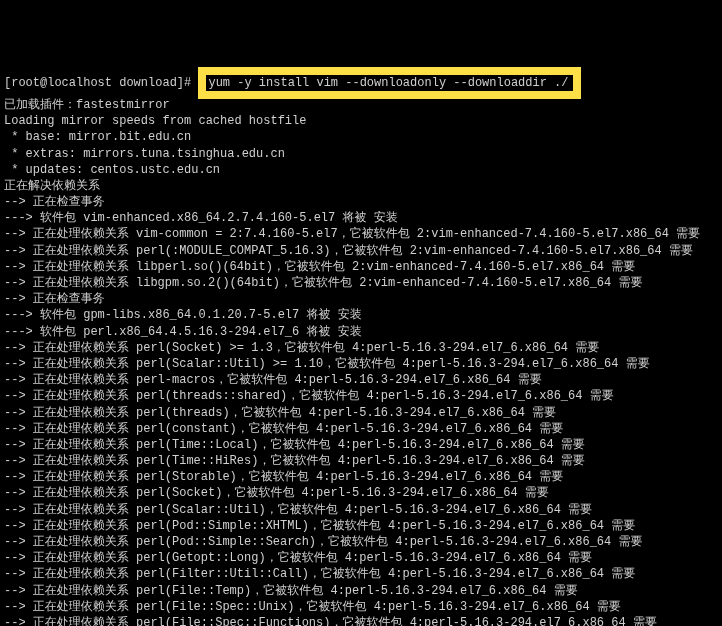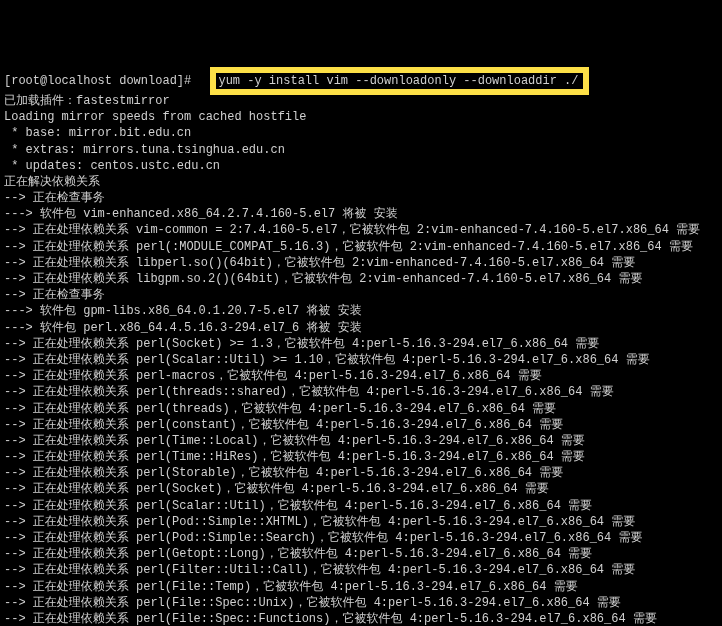--- a/index.html
+++ b/index.html
@@ -9,24 +9,24 @@
     color: #d0d0d0;
     font-family: "Consolas", "Courier New", monospace;
     font-size: 12px;
     line-height: 1.35;
     white-space: pre;
     width: 722px;
     box-sizing: border-box;
     overflow: hidden;
   }
   .highlight-box {
-    border: 6px solid #fde047;
+    border: 8px solid #fde047;
     display: inline-block;
     padding: 0 4px 0 2px;
-    margin: -2px 12px;
+    margin: -2px 0;
   }
   .line { display: block; }
 </style>
 </head>
 <body>
 
 
 
 <span class="line"><span>[root@localhost download]# </span><span class="highlight-box"><span>yum -y install vim --downloadonly --downloaddir ./</span></span></span><div id="output"><span class="line">已加载插件：fastestmirror</span><span class="line">Loading mirror speeds from cached hostfile</span><span class="line"> * base: mirror.bit.edu.cn</span><span class="line"> * extras: mirrors.tuna.tsinghua.edu.cn</span><span class="line"> * updates: centos.ustc.edu.cn</span><span class="line">正在解决依赖关系</span><span class="line">--&gt; 正在检查事务</span><span class="line">---&gt; 软件包 vim-enhanced.x86_64.2.7.4.160-5.el7 将被 安装</span><span class="line">--&gt; 正在处理依赖关系 vim-common = 2:7.4.160-5.el7，它被软件包 2:vim-enhanced-7.4.160-5.el7.x86_64 需要</span><span class="line">--&gt; 正在处理依赖关系 perl(:MODULE_COMPAT_5.16.3)，它被软件包 2:vim-enhanced-7.4.160-5.el7.x86_64 需要</span><span class="line">--&gt; 正在处理依赖关系 libperl.so()(64bit)，它被软件包 2:vim-enhanced-7.4.160-5.el7.x86_64 需要</span><span class="line">--&gt; 正在处理依赖关系 libgpm.so.2()(64bit)，它被软件包 2:vim-enhanced-7.4.160-5.el7.x86_64 需要</span><span class="line">--&gt; 正在检查事务</span><span class="line">---&gt; 软件包 gpm-libs.x86_64.0.1.20.7-5.el7 将被 安装</span><span class="line">---&gt; 软件包 perl.x86_64.4.5.16.3-294.el7_6 将被 安装</span><span class="line">--&gt; 正在处理依赖关系 perl(Socket) &gt;= 1.3，它被软件包 4:perl-5.16.3-294.el7_6.x86_64 需要</span><span class="line">--&gt; 正在处理依赖关系 perl(Scalar::Util) &gt;= 1.10，它被软件包 4:perl-5.16.3-294.el7_6.x86_64 需要</span><span class="line">--&gt; 正在处理依赖关系 perl-macros，它被软件包 4:perl-5.16.3-294.el7_6.x86_64 需要</span><span class="line">--&gt; 正在处理依赖关系 perl(threads::shared)，它被软件包 4:perl-5.16.3-294.el7_6.x86_64 需要</span><span class="line">--&gt; 正在处理依赖关系 perl(threads)，它被软件包 4:perl-5.16.3-294.el7_6.x86_64 需要</span><span class="line">--&gt; 正在处理依赖关系 perl(constant)，它被软件包 4:perl-5.16.3-294.el7_6.x86_64 需要</span><span class="line">--&gt; 正在处理依赖关系 perl(Time::Local)，它被软件包 4:perl-5.16.3-294.el7_6.x86_64 需要</span><span class="line">--&gt; 正在处理依赖关系 perl(Time::HiRes)，它被软件包 4:perl-5.16.3-294.el7_6.x86_64 需要</span><span class="line">--&gt; 正在处理依赖关系 perl(Storable)，它被软件包 4:perl-5.16.3-294.el7_6.x86_64 需要</span><span class="line">--&gt; 正在处理依赖关系 perl(Socket)，它被软件包 4:perl-5.16.3-294.el7_6.x86_64 需要</span><span class="line">--&gt; 正在处理依赖关系 perl(Scalar::Util)，它被软件包 4:perl-5.16.3-294.el7_6.x86_64 需要</span><span class="line">--&gt; 正在处理依赖关系 perl(Pod::Simple::XHTML)，它被软件包 4:perl-5.16.3-294.el7_6.x86_64 需要</span><span class="line">--&gt; 正在处理依赖关系 perl(Pod::Simple::Search)，它被软件包 4:perl-5.16.3-294.el7_6.x86_64 需要</span><span class="line">--&gt; 正在处理依赖关系 perl(Getopt::Long)，它被软件包 4:perl-5.16.3-294.el7_6.x86_64 需要</span><span class="line">--&gt; 正在处理依赖关系 perl(Filter::Util::Call)，它被软件包 4:perl-5.16.3-294.el7_6.x86_64 需要</span><span class="line">--&gt; 正在处理依赖关系 perl(File::Temp)，它被软件包 4:perl-5.16.3-294.el7_6.x86_64 需要</span><span class="line">--&gt; 正在处理依赖关系 perl(File::Spec::Unix)，它被软件包 4:perl-5.16.3-294.el7_6.x86_64 需要</span><span class="line">--&gt; 正在处理依赖关系 perl(File::Spec::Functions)，它被软件包 4:perl-5.16.3-294.el7_6.x86_64 需要</span><span class="line">--&gt; 正在处理依赖关系 perl(File::Spec)，它被软件包 4:perl-5.16.3-294.el7_6.x86_64 需要</span></div>
 

